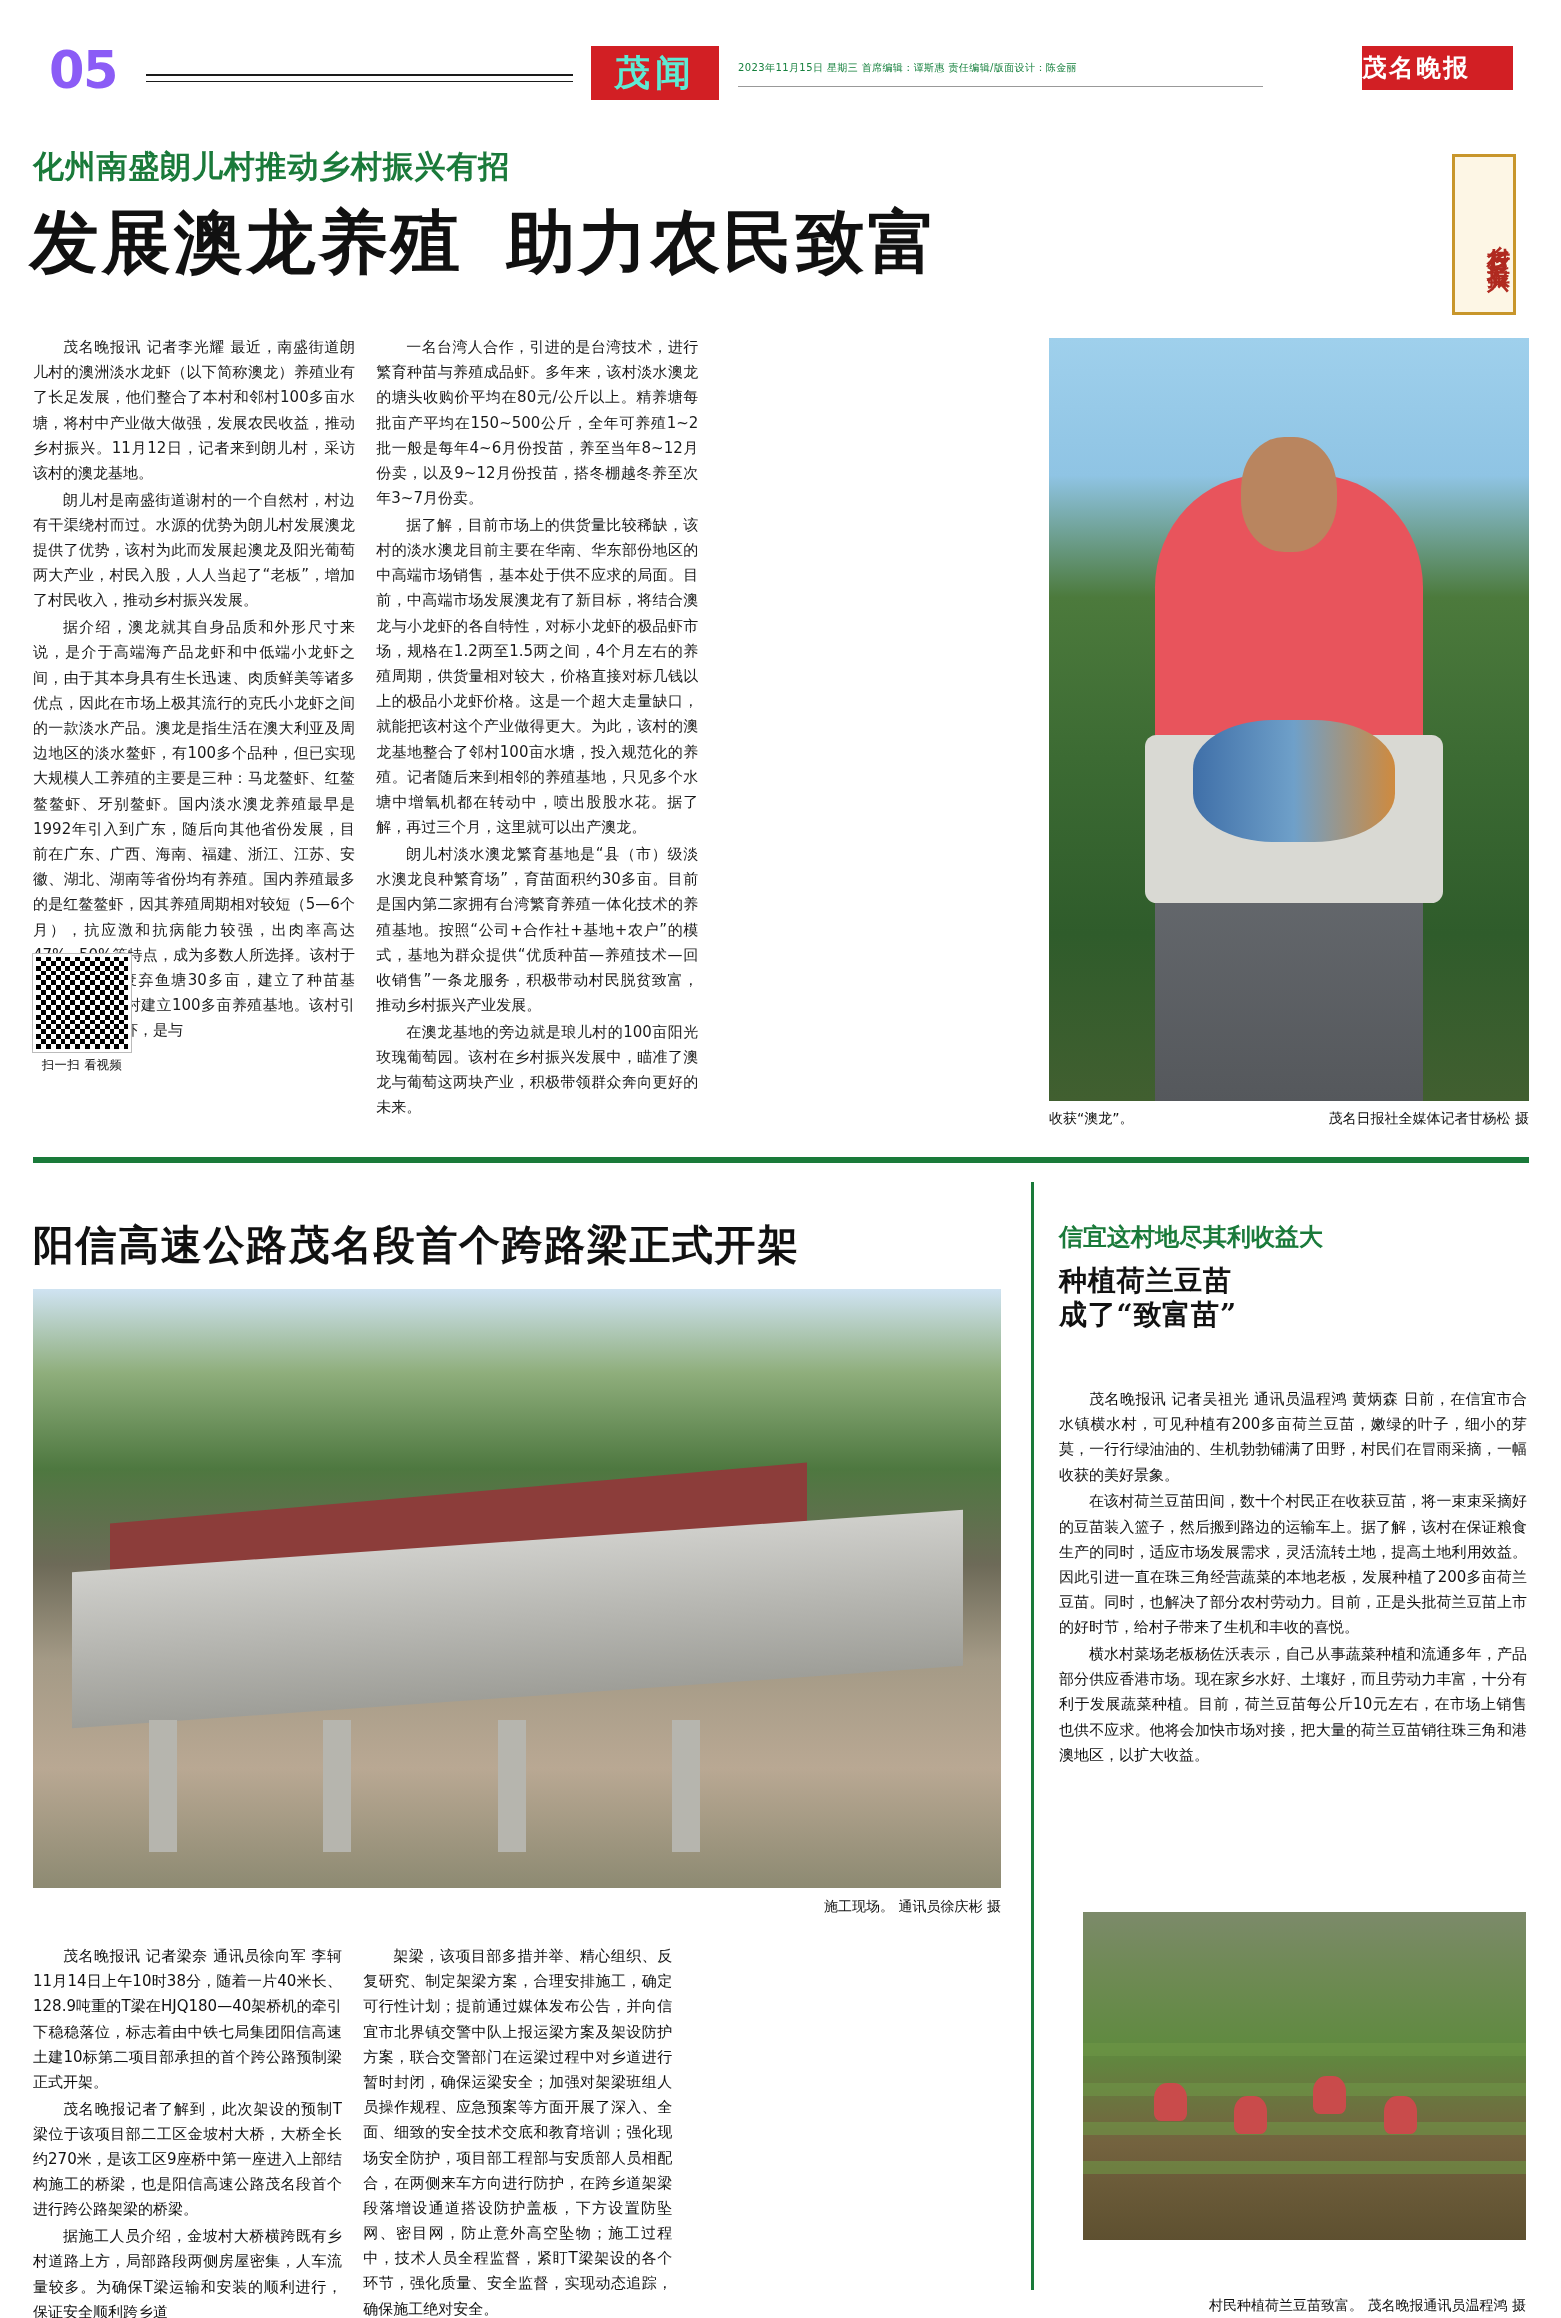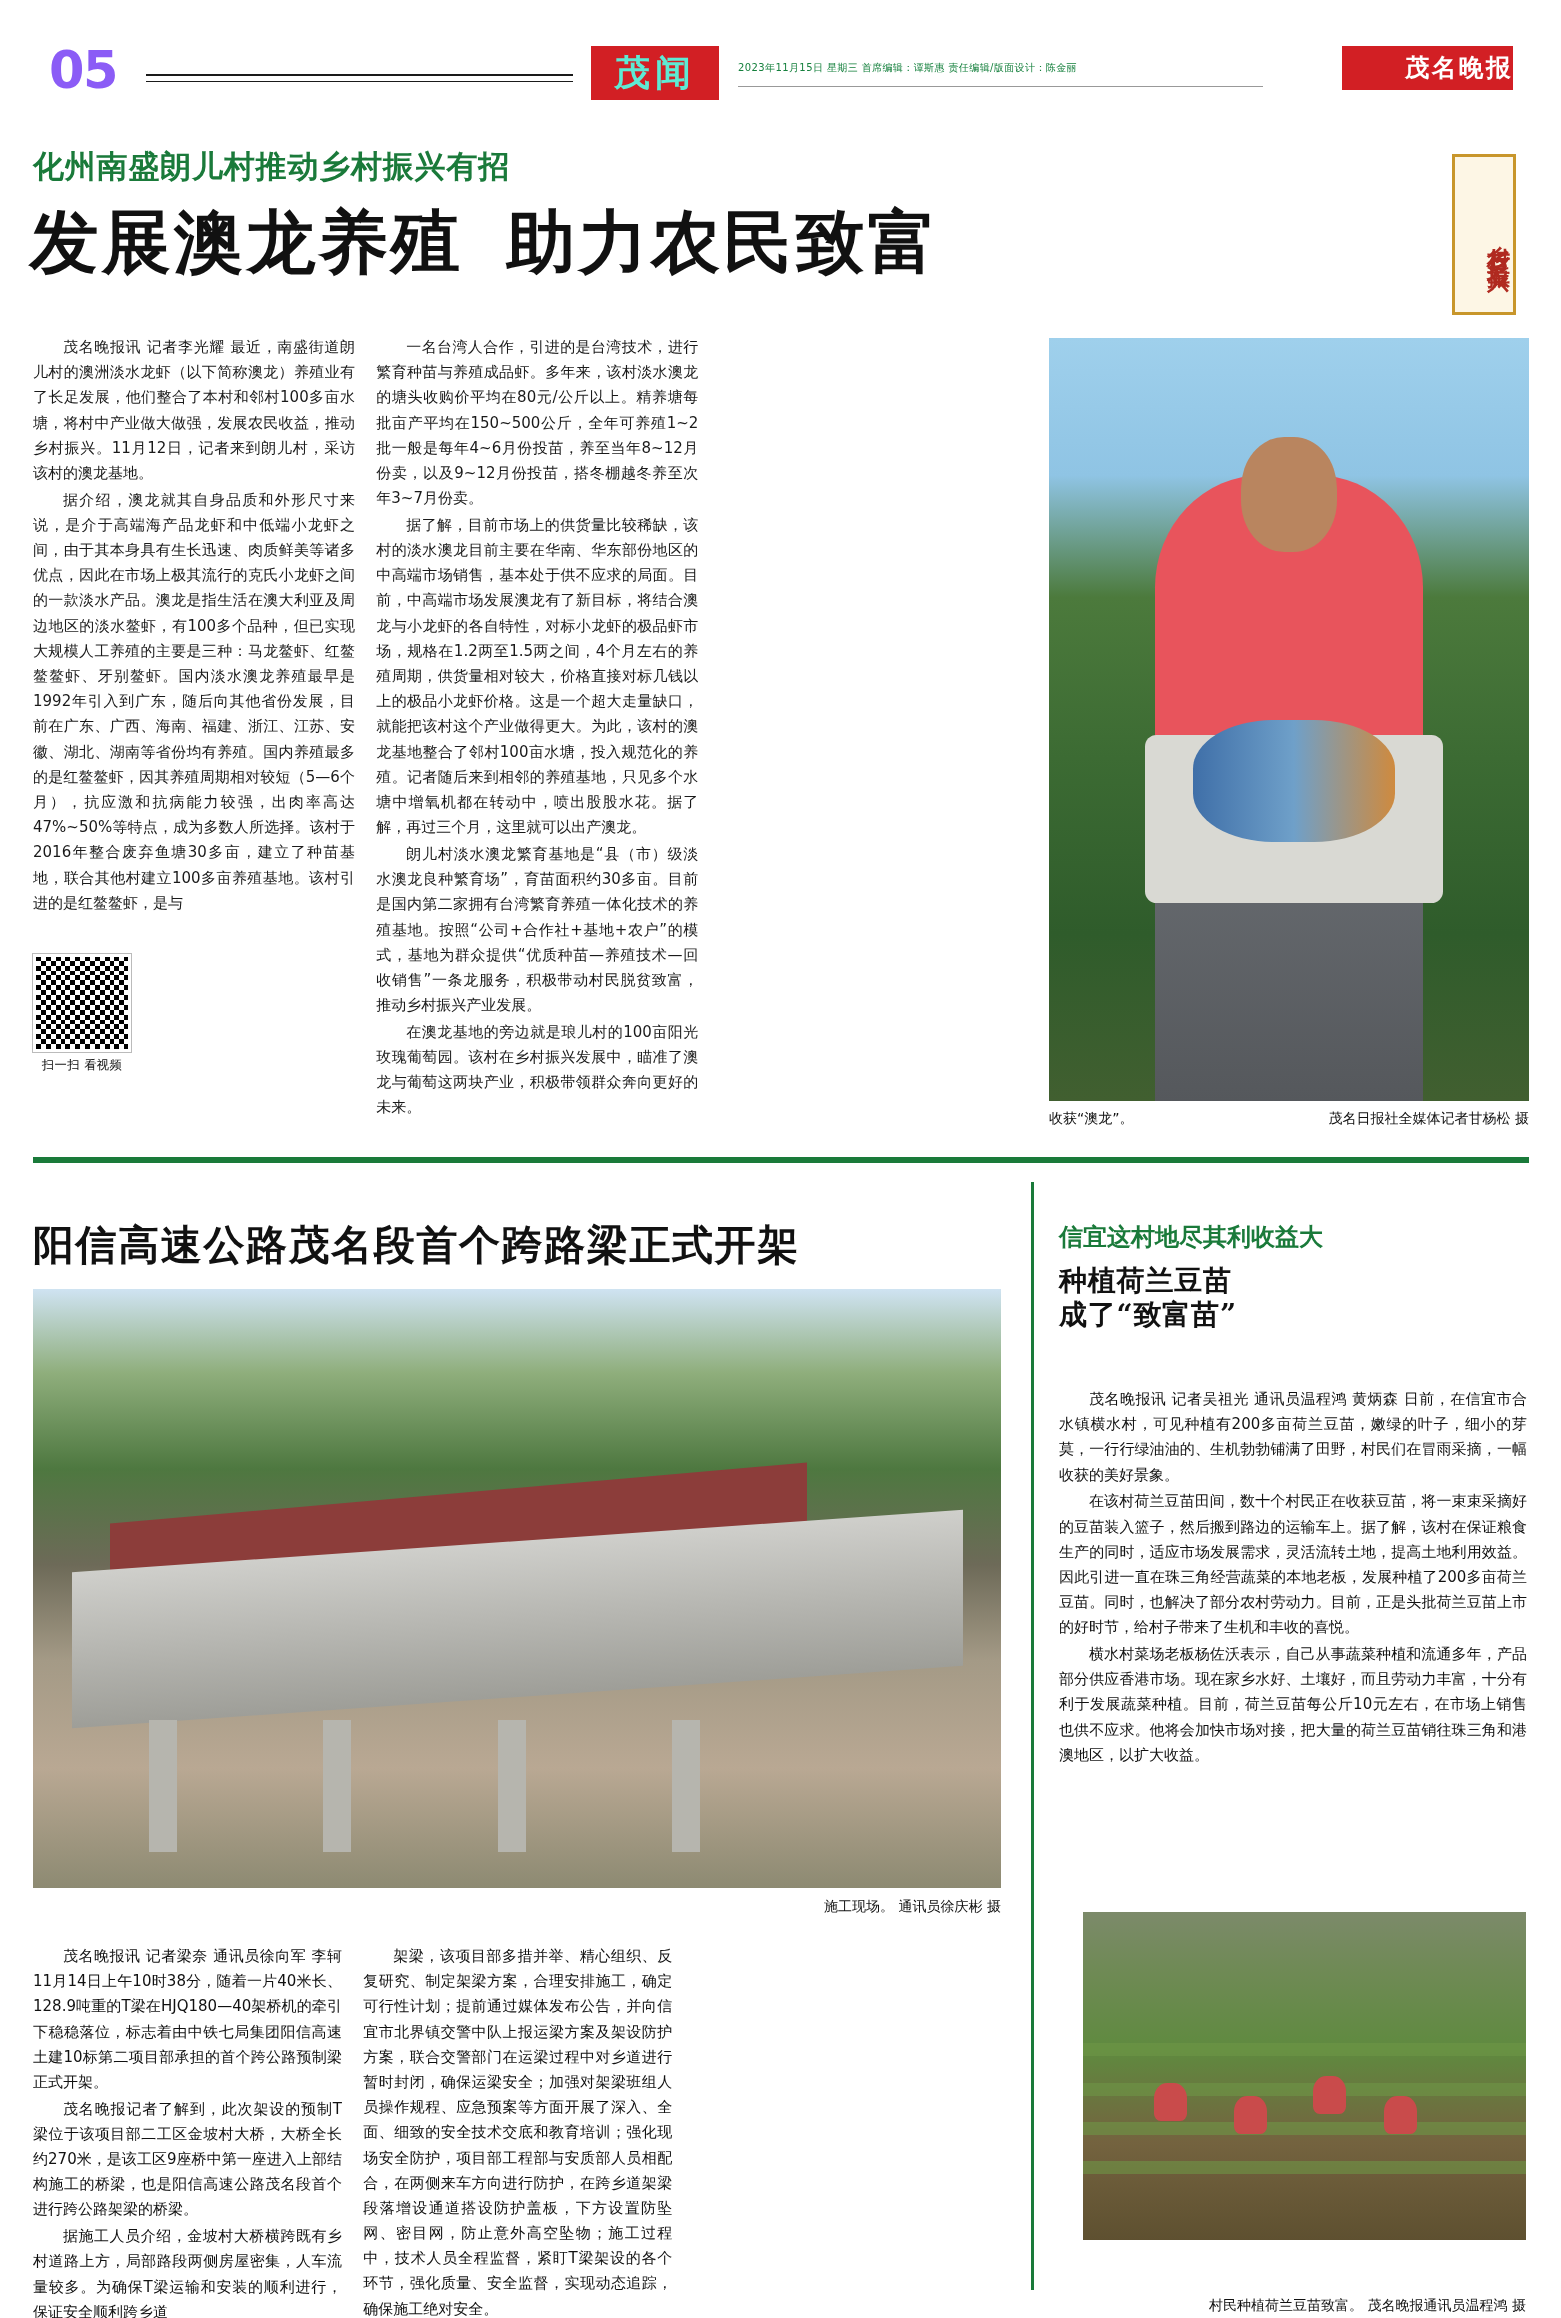--- a/index.html
+++ b/index.html
@@ -82,27 +82,27 @@
     position: absolute;
     left: 689px;
     right: 0;
     top: 53px;
     border-top: 0.8px solid #999;
     width: 525px;
   }
   .mh-logo {
     position: absolute;
     right: 0; top: 13px;
-    width: 171px;
+    width: 151px;
     height: 44px;
     background: #d21f24;
     color: #fff;
     font-size: 24.6px;
     font-weight: bold;
-    text-align: right;
+    text-align: left;
     line-height: 44px;
     letter-spacing: 2.5px;
   }
 
   
   .kicker {
     position: absolute;
     left: 33px;
     top: 146px;
     font-size: 31px;
@@ -392,20 +392,21 @@
 
   <div class="kicker">化州南盛朗儿村推动乡村振兴有招</div>
   <div class="headline">
     <span>发展澳龙养殖</span><span class="gap"></span><span>助力农民致富</span>
   </div>
   <div class="side-seal">乡村行 看振兴</div>
 
   <div class="story1 clearfix">
     <div class="col col1">
       <p>茂名晚报讯 记者李光耀 最近，南盛街道朗儿村的澳洲淡水龙虾（以下简称澳龙）养殖业有了长足发展，他们整合了本村和邻村100多亩水塘，将村中产业做大做强，发展农民收益，推动乡村振兴。11月12日，记者来到朗儿村，采访该村的澳龙基地。</p>
+      <p>朗儿村是南盛街道谢村的一个自然村，村边有干渠绕村而过。水源的优势为朗儿村发展澳龙提供了优势，该村为此而发展起澳龙及阳光葡萄两大产业，村民入股，人人当起了“老板”，增加了村民收入，推动乡村振兴发展。</p>
       <p>据介绍，澳龙就其自身品质和外形尺寸来说，是介于高端海产品龙虾和中低端小龙虾之间，由于其本身具有生长迅速、肉质鲜美等诸多优点，因此在市场上极其流行的克氏小龙虾之间的一款淡水产品。澳龙是指生活在澳大利亚及周边地区的淡水鳌虾，有100多个品种，但已实现大规模人工养殖的主要是三种：马龙鳌虾、红鳌鳌鳌虾、牙别鳌虾。国内淡水澳龙养殖最早是1992年引入到广东，随后向其他省份发展，目前在广东、广西、海南、福建、浙江、江苏、安徽、湖北、湖南等省份均有养殖。国内养殖最多的是红鳌鳌虾，因其养殖周期相对较短（5—6个月），抗应激和抗病能力较强，出肉率高达47%~50%等特点，成为多数人所选择。该村于2016年整合废弃鱼塘30多亩，建立了种苗基地，联合其他村建立100多亩养殖基地。该村引进的是红鳌鳌虾，是与</p>
     </div>
     <div class="col col2">
       <p>一名台湾人合作，引进的是台湾技术，进行繁育种苗与养殖成品虾。多年来，该村淡水澳龙的塘头收购价平均在80元/公斤以上。精养塘每批亩产平均在150~500公斤，全年可养殖1~2批一般是每年4~6月份投苗，养至当年8~12月份卖，以及9~12月份投苗，搭冬棚越冬养至次年3~7月份卖。</p>
       <p>据了解，目前市场上的供货量比较稀缺，该村的淡水澳龙目前主要在华南、华东部份地区的中高端市场销售，基本处于供不应求的局面。目前，中高端市场发展澳龙有了新目标，将结合澳龙与小龙虾的各自特性，对标小龙虾的极品虾市场，规格在1.2两至1.5两之间，4个月左右的养殖周期，供货量相对较大，价格直接对标几钱以上的极品小龙虾价格。这是一个超大走量缺口，就能把该村这个产业做得更大。为此，该村的澳龙基地整合了邻村100亩水塘，投入规范化的养殖。记者随后来到相邻的养殖基地，只见多个水塘中增氧机都在转动中，喷出股股水花。据了解，再过三个月，这里就可以出产澳龙。</p>
       <p>朗儿村淡水澳龙繁育基地是“县（市）级淡水澳龙良种繁育场”，育苗面积约30多亩。目前是国内第二家拥有台湾繁育养殖一体化技术的养殖基地。按照“公司+合作社+基地+农户”的模式，基地为群众提供“优质种苗—养殖技术—回收销售”一条龙服务，积极带动村民脱贫致富，推动乡村振兴产业发展。</p>
       <p>在澳龙基地的旁边就是琅儿村的100亩阳光玫瑰葡萄园。该村在乡村振兴发展中，瞄准了澳龙与葡萄这两块产业，积极带领群众奔向更好的未来。</p>
     </div>
   </div>
 

